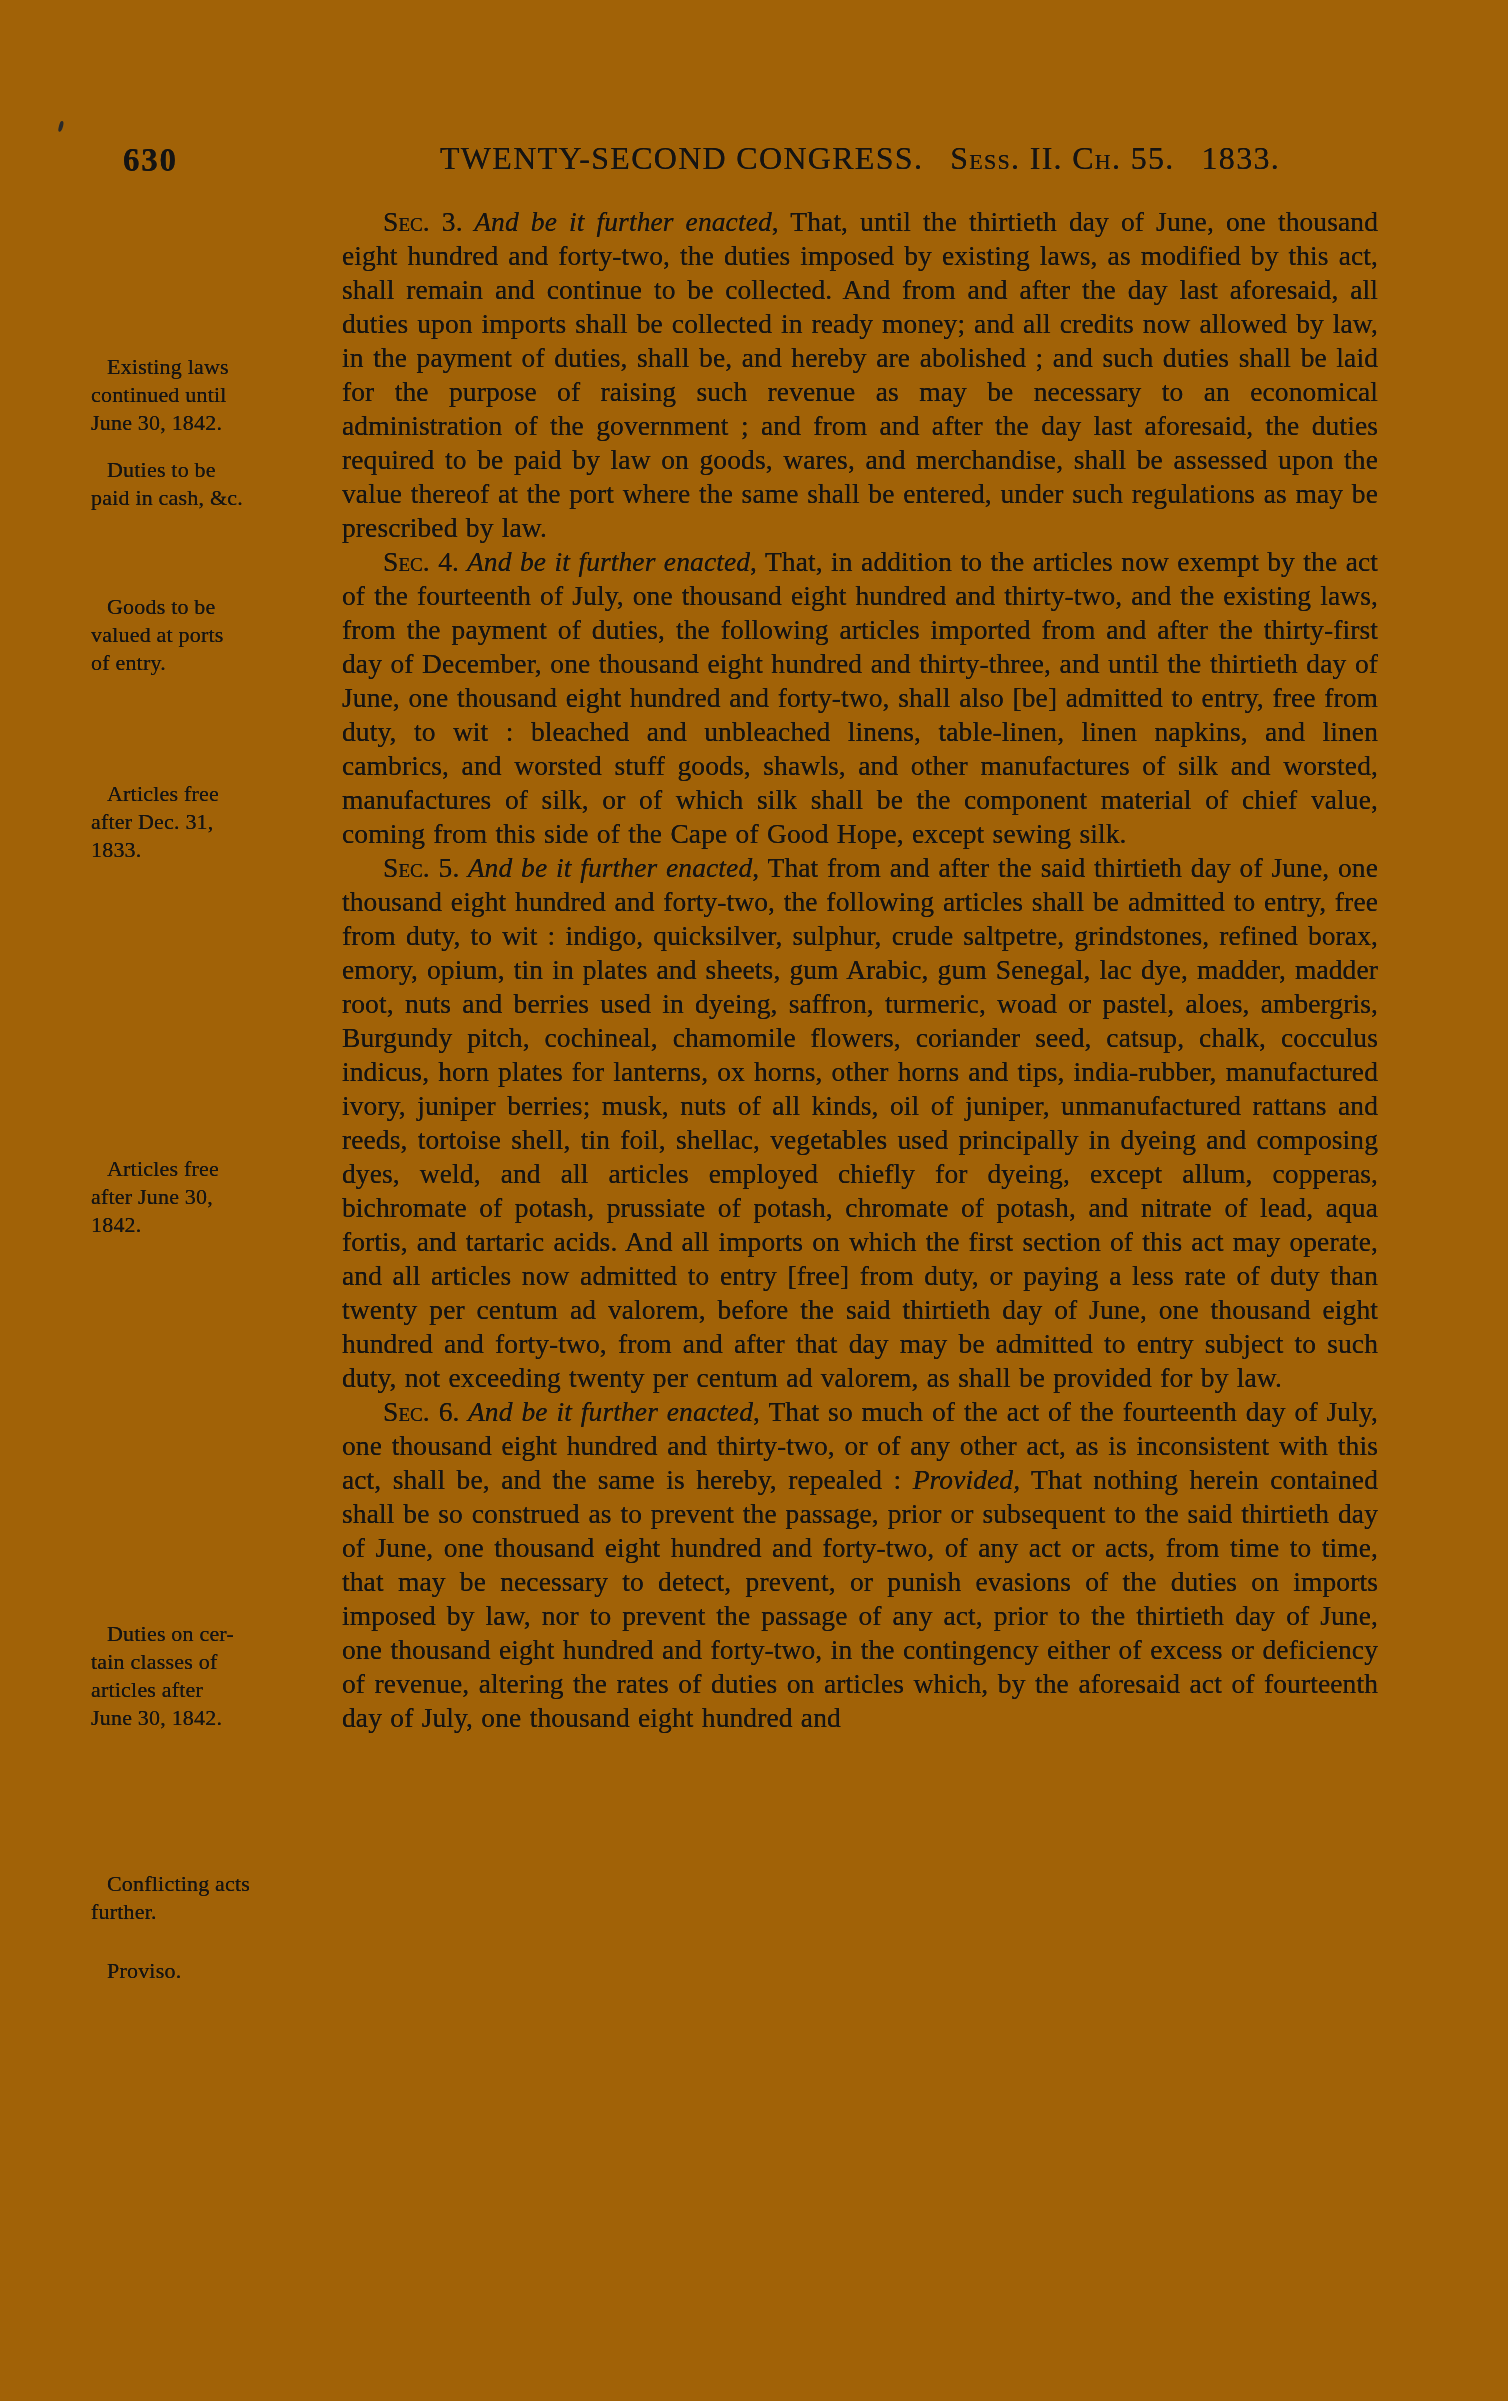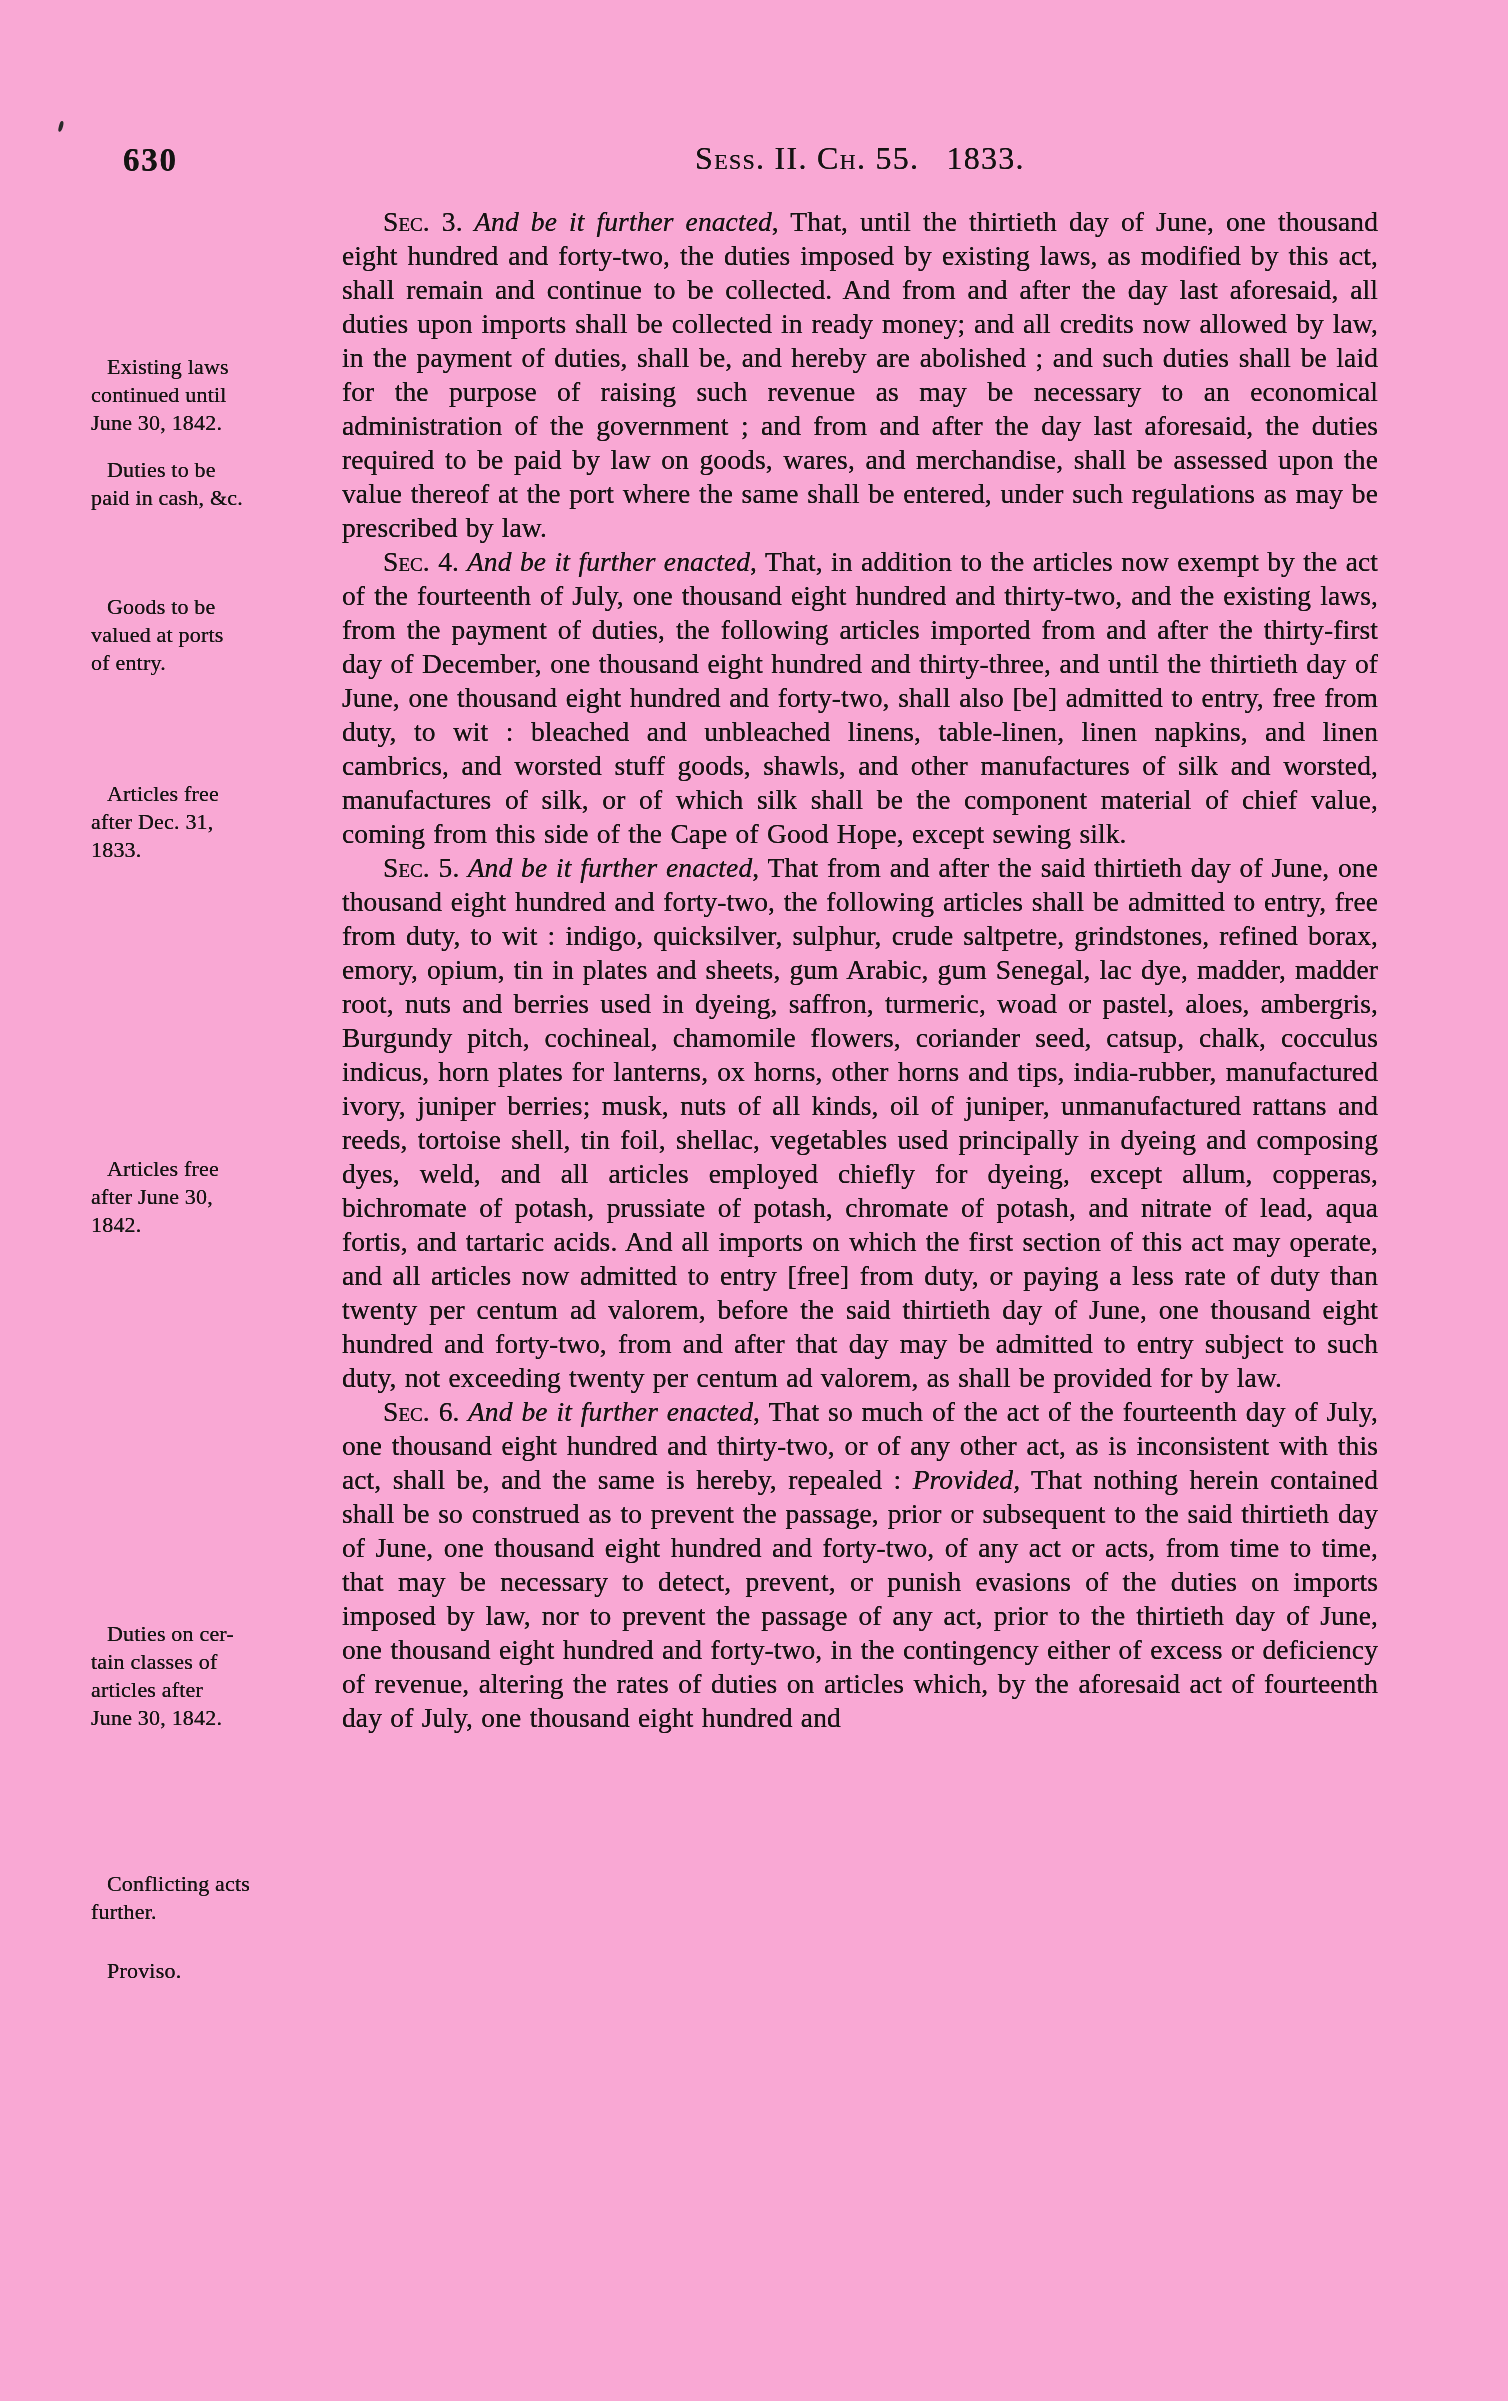--- a/index.html
+++ b/index.html
@@ -1,20 +1,20 @@
 <!DOCTYPE html>
 <html lang="en" style="font-size:14px"><head>
 <meta charset="utf-8">
 <style>
   html, body { margin: 0; padding: 0; background: #e9e9e6; }
   .page {
     position: relative;
     width: 1509px;
     height: 2401px;
-    background: #f9a8d4;
+    background: #a16207;
     color: #151413;
     font-family: "Liberation Serif", "DejaVu Serif", serif;
     overflow: hidden;
   }
   
   .ink { text-shadow: 0 0 0.5px currentColor; }
 
   
   .running-head { position: absolute; top: 140px; left: 0; width: 100%; height: 44px; }
   .page-number {
@@ -60,20 +60,21 @@
 </head>
 <body>
 
 <div class="page ink">
 
   <div class="artifact"></div>
 
   <header class="running-head">
     <div class="page-number">630</div>
     <div class="head-title">
+      <span>TWENTY-SECOND CONGRESS.</span>
       <span class="sc">Sess. II. Ch. 55.</span>
       <span>1833.</span>
     </div>
   </header>
 
   <aside>
     <div class="note" style="top:353px">
       <span class="nl">Existing laws</span>
       <span class="nl">continued until</span>
       <span class="nl">June 30, 1842.</span>

